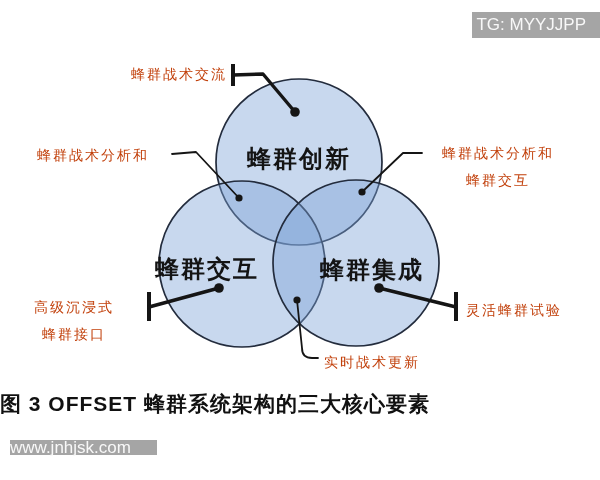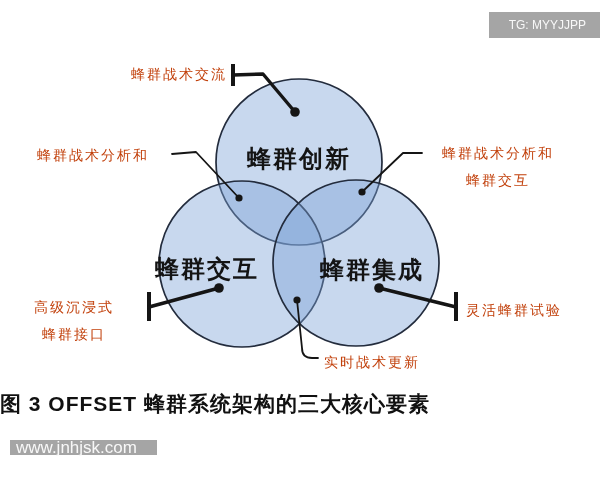--- a/index.html
+++ b/index.html
@@ -28,22 +28,22 @@
   #caption{
     position:absolute;top:390px;left:0;width:600px;text-align:left;
     font-family:"Liberation Sans","DejaVu Sans",sans-serif;
     font-weight:bold;font-size:21px;letter-spacing:1px;color:#111;
   }
   .watermark{
     position:absolute;background:#a5a5a5;color:#f8f8f8;
     font-family:"Liberation Sans","DejaVu Sans",sans-serif;
     display:flex;align-items:center;
   }
-  #wm-top{top:12px;right:0;height:26px;padding:0 14px 0 20px;font-size:12px;}
-  #wm-bottom{top:440px;left:10px;height:15px;width:147px;padding-left:6px;font-size:17px;box-sizing:border-box;}
+  #wm-top{top:12px;right:0;height:26px;padding:0 14px 0 4px;font-size:17px;}
+  #wm-bottom{top:440px;left:10px;height:15px;width:147px;font-size:17px;box-sizing:border-box;}
 </style>
 </head>
 <body>
 
 <div id="stage">
 
   <svg id="venn-svg" viewBox="0 0 600 480" xmlns="http://www.w3.org/2000/svg">
       <circle cx="299" cy="162" r="83" fill="#7ba2d6" fill-opacity="0.42" stroke="#232c3d" stroke-width="1.7"></circle>
       <circle cx="242" cy="264" r="83" fill="#7ba2d6" fill-opacity="0.42" stroke="#232c3d" stroke-width="1.7"></circle>
       <circle cx="356" cy="263" r="83" fill="#7ba2d6" fill-opacity="0.42" stroke="#232c3d" stroke-width="1.7"></circle>

